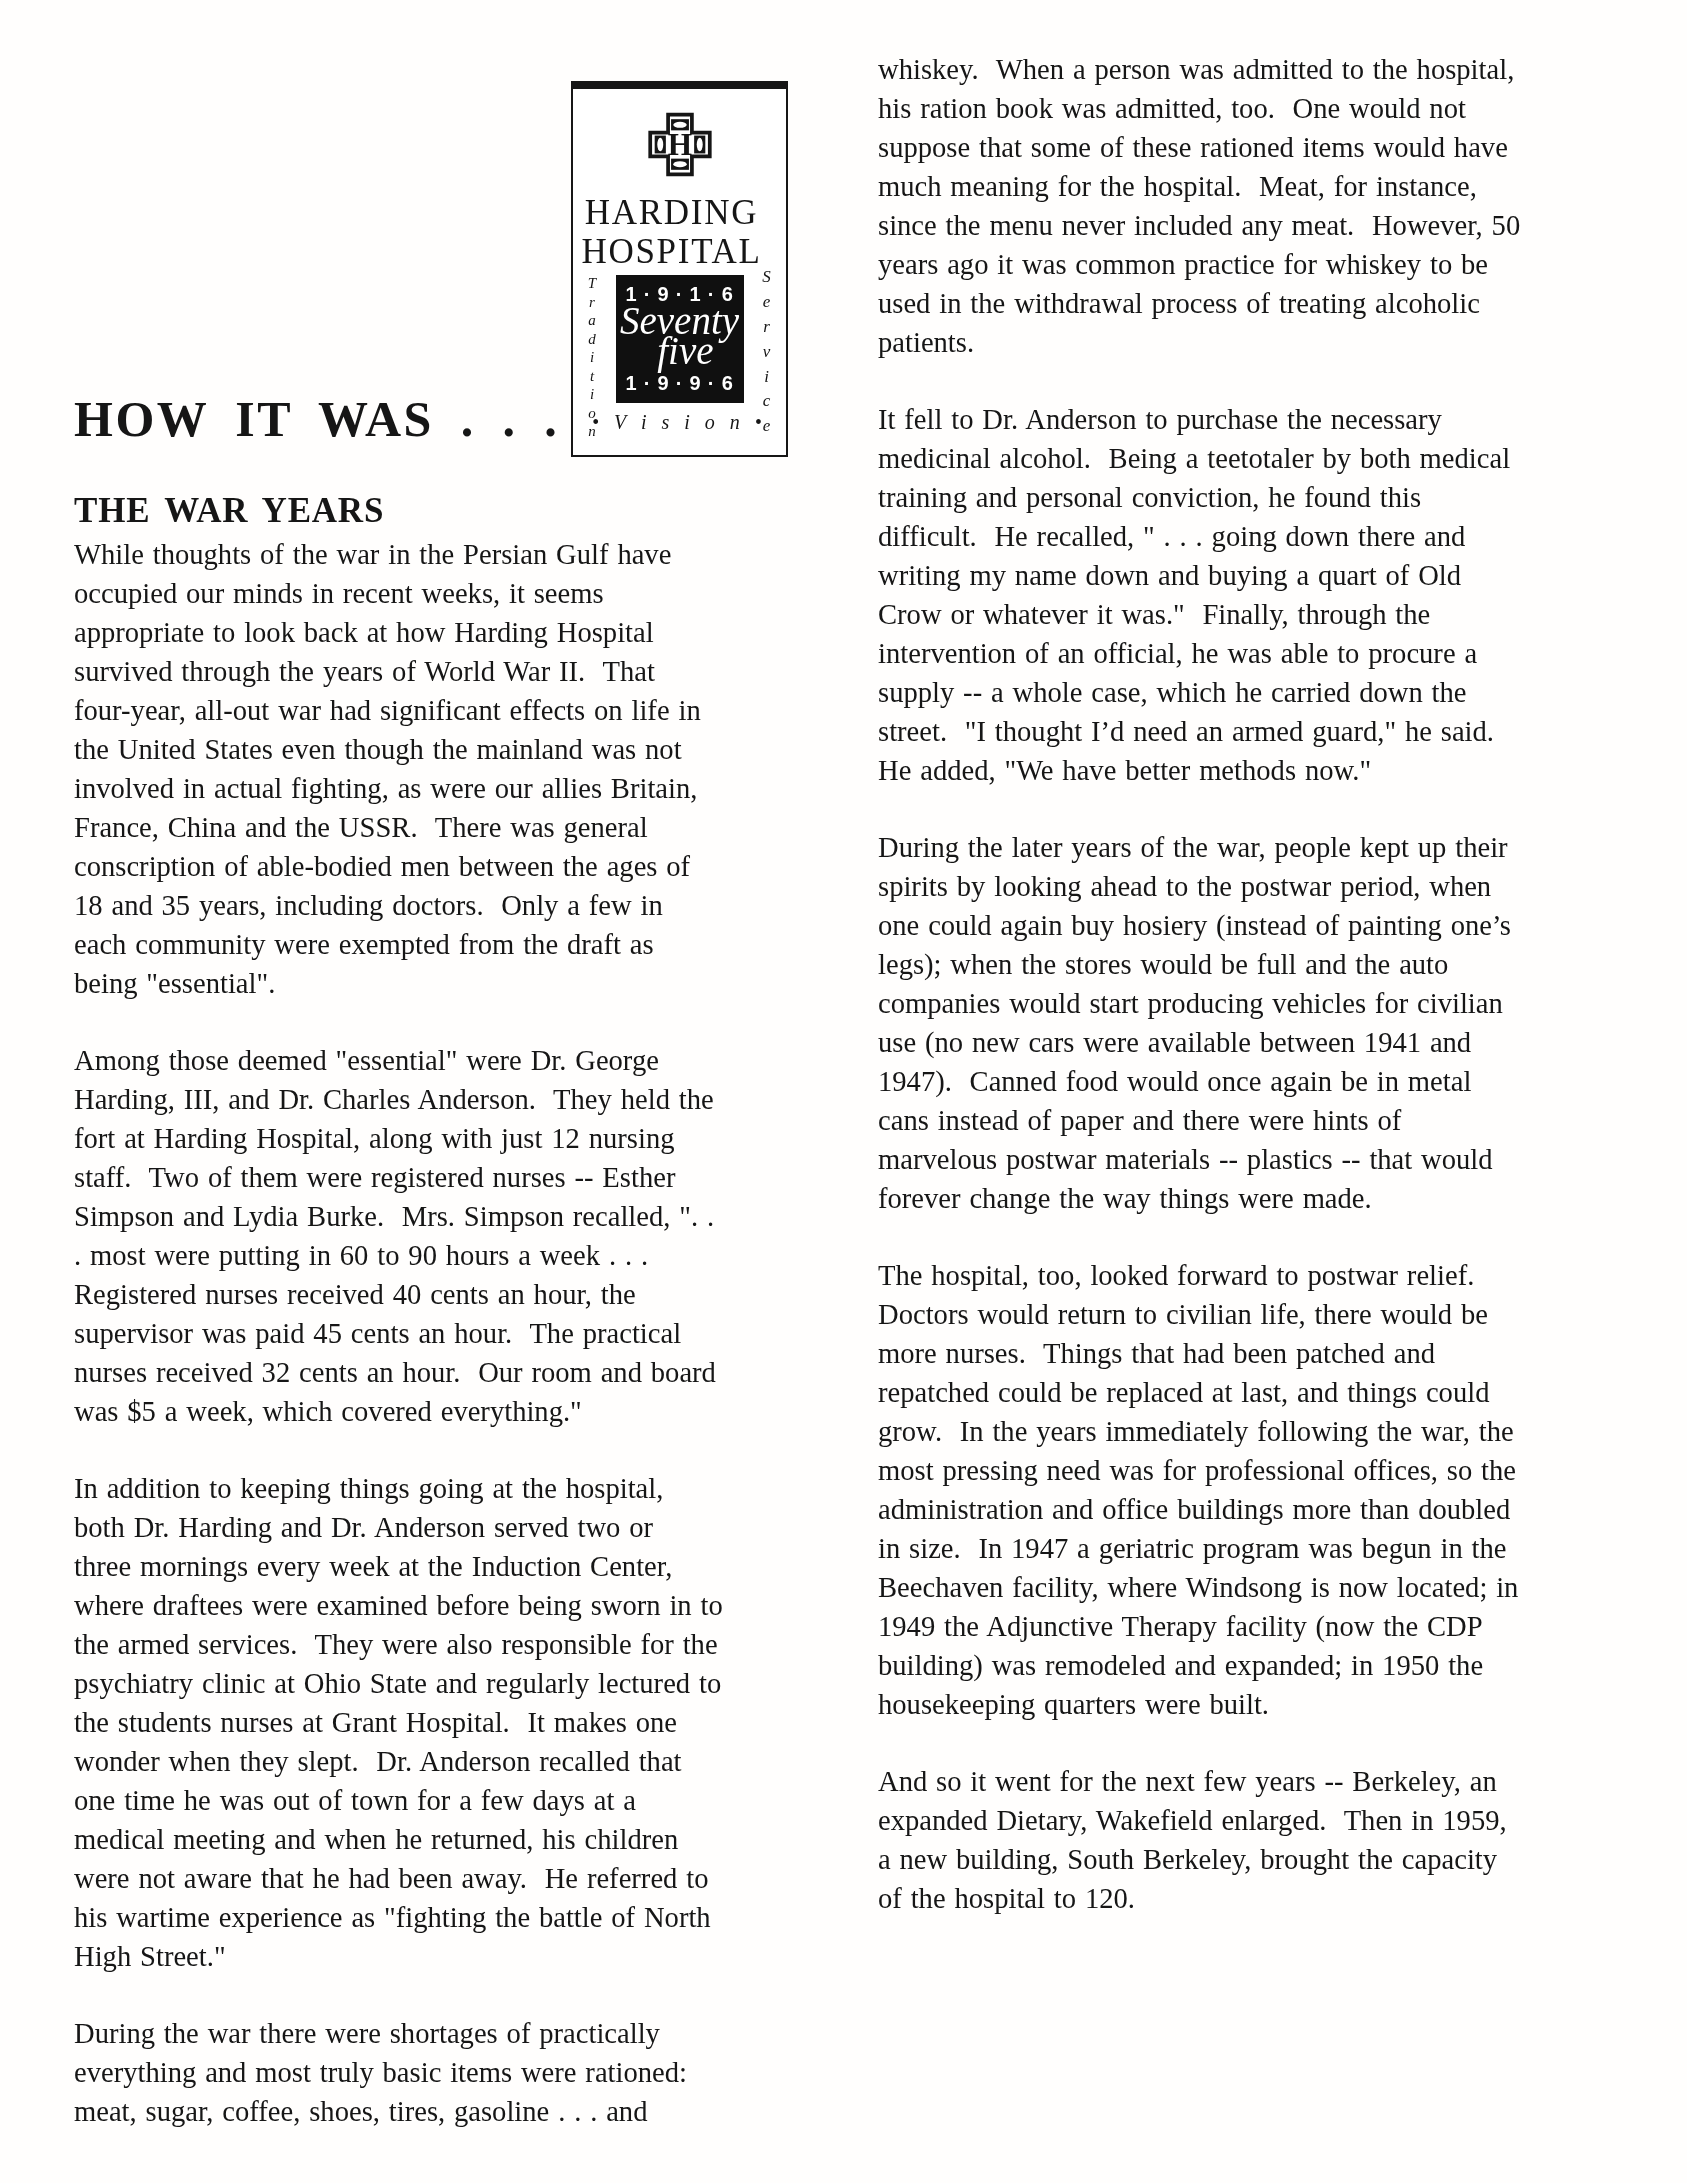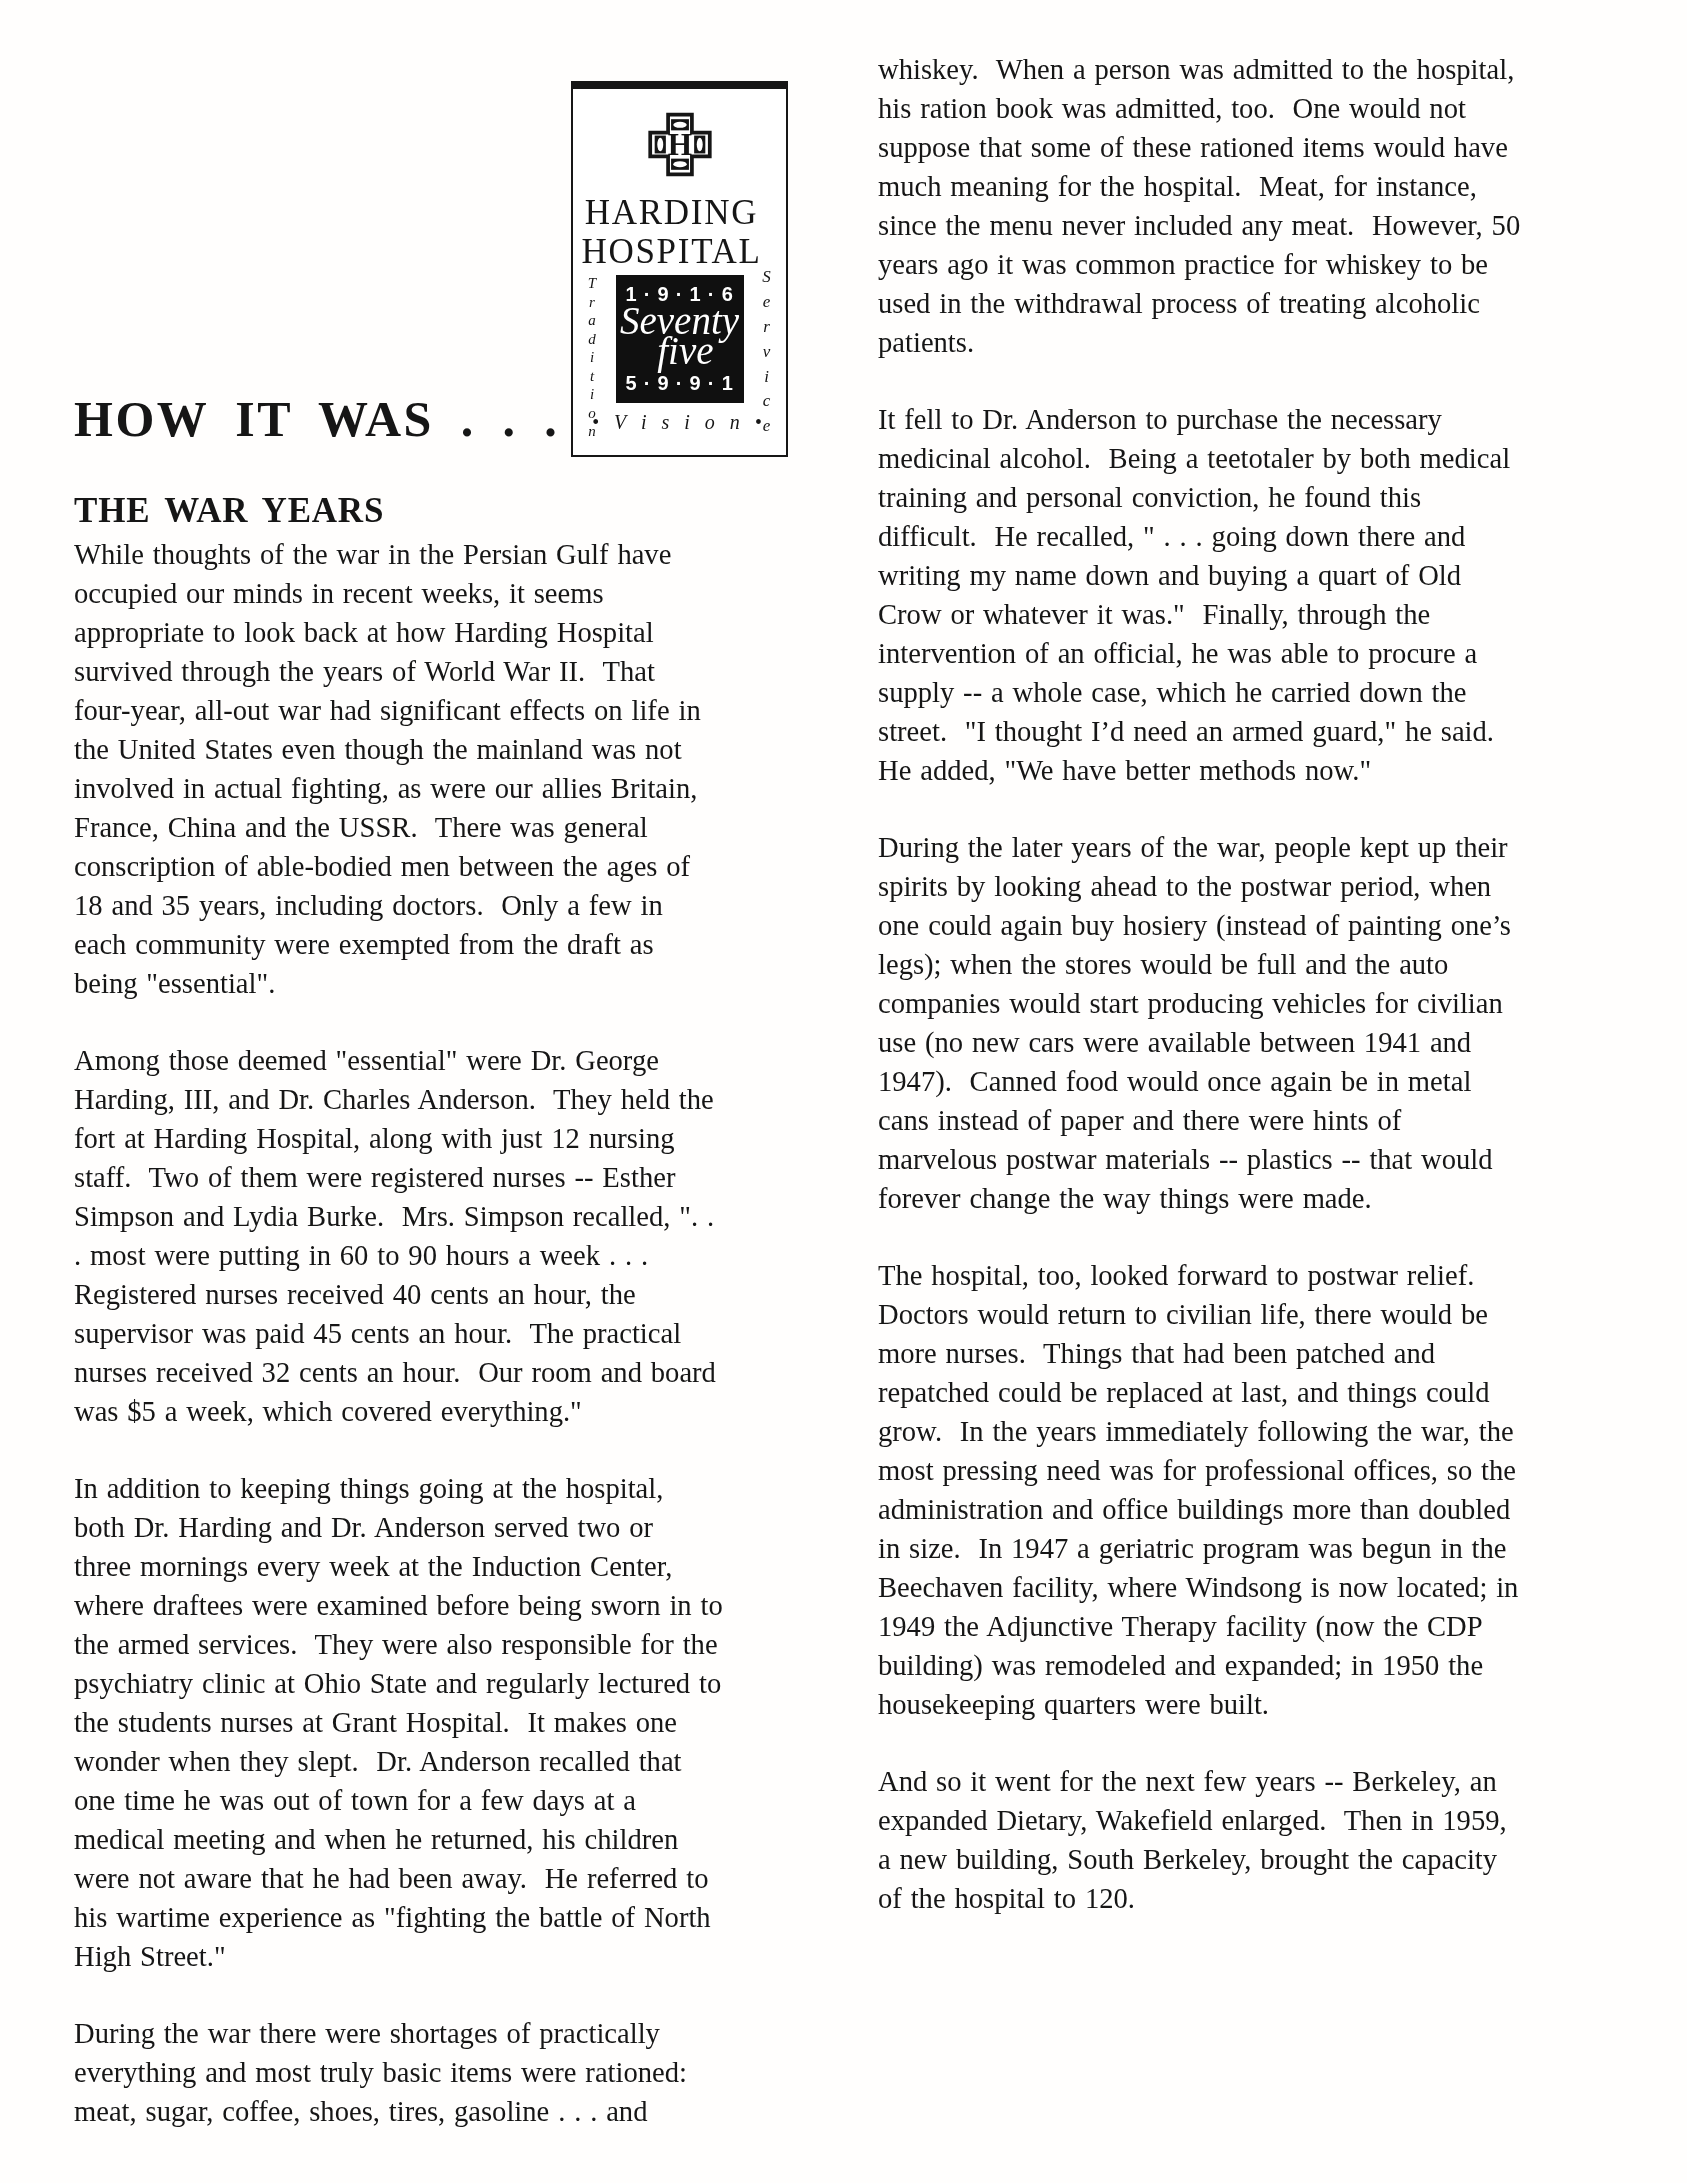--- a/index.html
+++ b/index.html
@@ -92,21 +92,21 @@
 
     <div class="logo-mid">
       <div class="vert left">Tradition</div>
 
       <div class="seal">
         <div class="seal-year">1 · 9 · 1 · 6</div>
         <div>
           <div class="seal-script">Seventy</div>
           <div class="seal-script second">five</div>
         </div>
-        <div class="seal-year">5 · 9 · 9 · 1</div>
+        <div class="seal-year">1 · 9 · 9 · 6</div>
       </div>
 
       <div class="vert right">Service</div>
     </div>
 
     <div class="vision">• V i s i o n •</div>
   </div>
 
   <div class="col left-col">
     <h1 class="title">HOW IT WAS . . .</h1>

